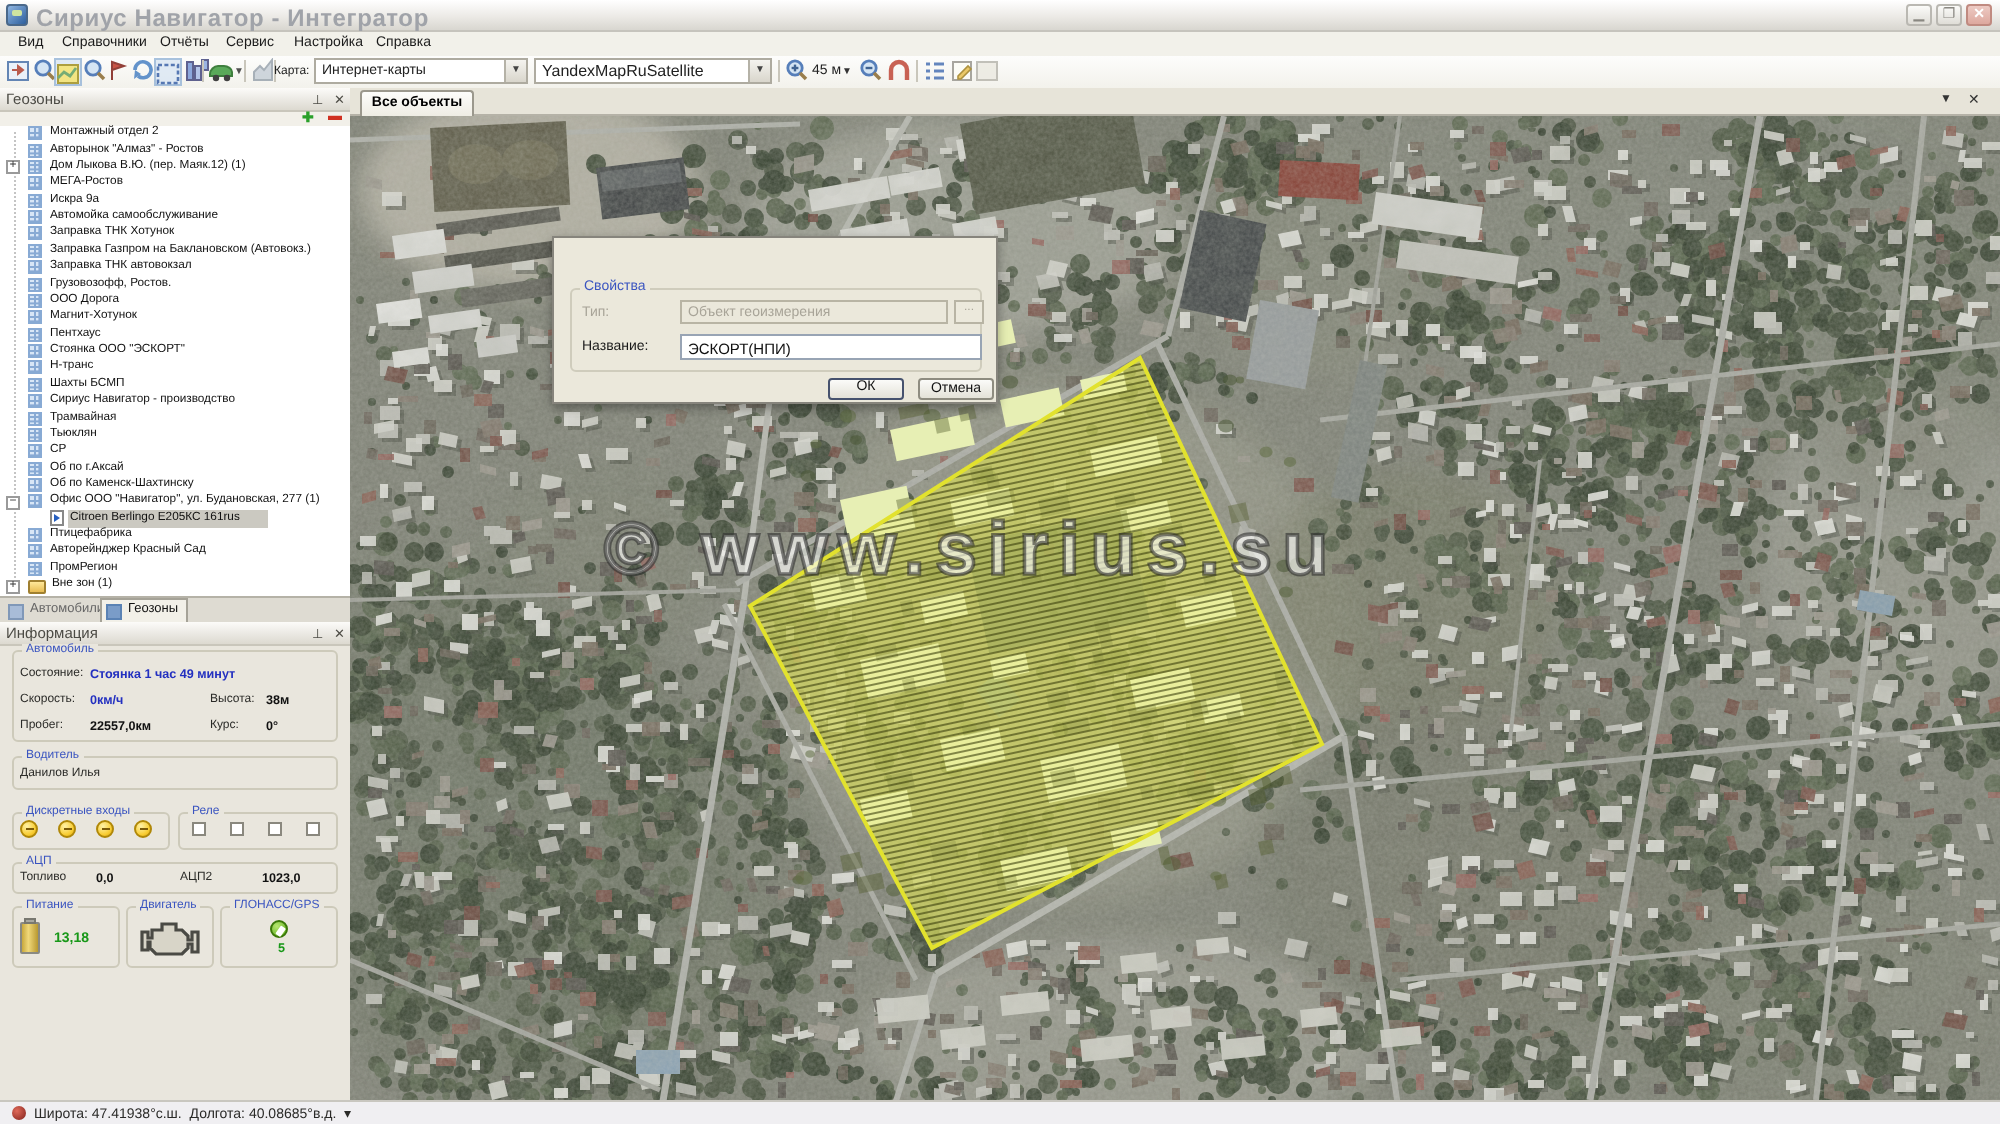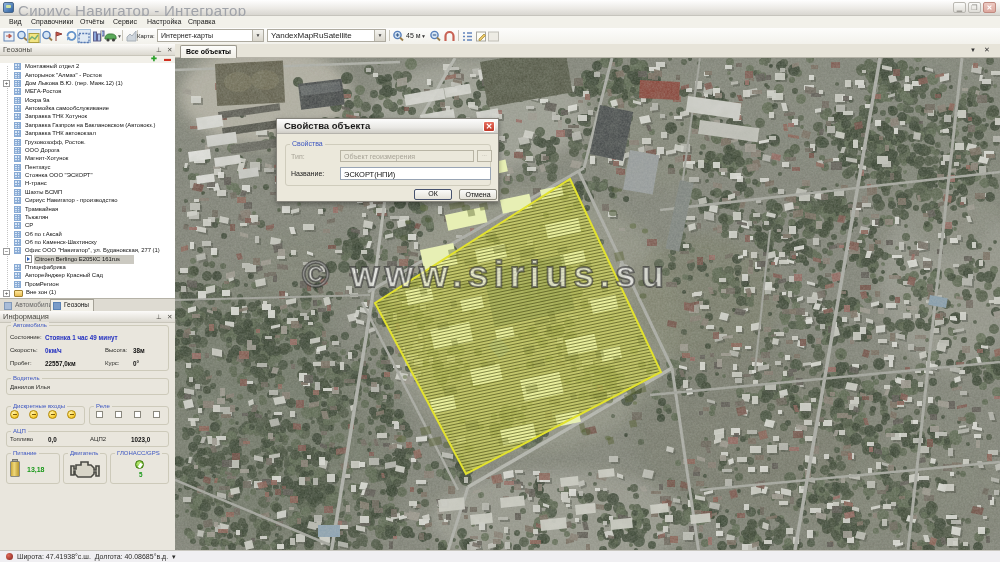--- a/index.html
+++ b/index.html
@@ -1,19 +1,19 @@
 <!DOCTYPE html>
 <html><head><meta charset="utf-8">
 <style>
 *{margin:0;padding:0;box-sizing:border-box}
 html,body{width:1000px;height:562px;overflow:hidden;font-family:"Liberation Sans",sans-serif;background:#ece9e0}
 #titlebar{position:absolute;left:0;top:0;width:1000px;height:16px;background:linear-gradient(#ffffff,#eceae6 55%,#d8d6d0);border-bottom:1px solid #c6c4bd}
 #title-ico{position:absolute;left:3px;top:2px;width:11px;height:11px;background:linear-gradient(135deg,#8fb5e0,#2d5f9e);border-radius:2px;border:1px solid #4a688a}
 #title-ico:after{content:"";position:absolute;left:2px;top:2px;width:5px;height:3px;background:#cfe4a0;border-radius:1px}
-#title-txt{position:absolute;left:18px;top:2px;font-size:15px;font-weight:normal;color:#a0a3a9;letter-spacing:0.3px}
+#title-txt{position:absolute;left:18px;top:2px;font-size:12px;font-weight:bold;color:#a0a3a9;letter-spacing:0.3px}
 .wbtn{position:absolute;top:2px;width:13px;height:11px;border:1px solid #bab8b2;background:linear-gradient(#fbfbf9,#dfddd7);border-radius:2px;font-size:7px;line-height:9px;text-align:center;color:#8a8882}
 #menubar{position:absolute;left:0;top:16px;width:1000px;height:12px;background:#f2f1ea;font-size:7px;color:#1a1a1a}
 #menubar span{position:absolute;top:2px}
 #toolbar{position:absolute;left:0;top:28px;width:1000px;height:32px;background:linear-gradient(#fdfdfc,#e9e7dc);border-bottom:1px solid #cfccc2}
 .tbi{position:absolute;top:1px;width:13px;height:13px;opacity:.85}
 .tsep{position:absolute;top:2px;width:1px;height:11px;background:#c9c6bb}
 .combo{position:absolute;top:1px;height:13px;background:#fff;border:1px solid #aeaba0;font-size:7px;color:#222;line-height:11px;padding-left:3px}
 .combo .arr{position:absolute;right:0;top:0;width:11px;height:11px;background:linear-gradient(#f4f3ef,#d9d6cc);border-left:1px solid #b5b2a7;text-align:center;font-size:5px;line-height:11px;color:#444}
 #lpanel{position:absolute;left:0;top:44px;width:175px;height:506px;background:#e9e6dd;border-right:1px solid #a9a69b}
 .phead{position:absolute;left:0;width:175px;height:12px;background:linear-gradient(#fcfbf9,#dcd9d0);border-bottom:1px solid #c9c6bb;font-size:7.5px;color:#4c4b45;padding:1px 0 0 3px}
@@ -539,24 +539,20 @@
 <rect x="439" y="217" width="10" height="6" fill="#4f5a28" opacity="0.4" transform="rotate(-12 439 217)"></rect>
 <rect x="262" y="266" width="11" height="7" fill="#4f5a28" opacity="0.4" transform="rotate(-12 262 266)"></rect>
 <rect x="273" y="192" width="9" height="10" fill="#4f5a28" opacity="0.4" transform="rotate(-12 273 192)"></rect>
 <rect x="306" y="306" width="14" height="4" fill="#4f5a28" opacity="0.4" transform="rotate(-12 306 306)"></rect>
 <rect x="382" y="190" width="10" height="6" fill="#4f5a28" opacity="0.4" transform="rotate(-12 382 190)"></rect>
 <rect x="350" y="328" width="12" height="8" fill="#4f5a28" opacity="0.4" transform="rotate(-12 350 328)"></rect>
 <polygon points="395,121 486,314 291,416 200,245" fill="url(#hatch)" stroke="#e2e22e" stroke-width="2"></polygon>
 <text x="127" y="229" font-family="Liberation Sans, sans-serif" font-size="37" font-weight="bold" fill="rgba(250,250,248,0.66)" stroke="rgba(48,48,48,0.60)" stroke-width="1.8" letter-spacing="5.5">© www.sirius.su</text>
 </svg></div>
   <div id="dlg">
-      <div style="position:absolute;left:0;top:0;width:221px;height:15px;background:linear-gradient(#fdfdfd,#e9e8e4 60%,#cfcdc6);border-bottom:1px solid #b5b3ac">
-        <span style="position:absolute;left:7px;top:1px;font-size:9.5px;font-weight:bold;color:#1a1a1a">Свойства объекта</span>
-        <span style="position:absolute;left:206px;top:1.5px;width:12px;height:11px;background:linear-gradient(#e87060,#c03828);border:1px solid #fff;border-radius:2px;color:#fff;font-size:8px;font-weight:bold;text-align:center;line-height:10px">✕</span>
-      </div>
 <div style="position:absolute;left:8px;top:25px;width:206px;height:42px;border:1px solid #cfccbc;border-radius:3px"></div>
 <span style="position:absolute;left:13px;top:21px;background:#ebe8db;padding:0 2px;font-size:7px;color:#3b55c0">Свойства</span>
 <span style="position:absolute;left:14px;top:34px;font-size:7px;color:#a8a498">Тип:</span>
 <div style="position:absolute;left:63px;top:31px;width:134px;height:12px;background:#ebe8db;border:1px solid #b8b4a4">
         <span style="position:absolute;left:3px;top:1.5px;font-size:7px;color:#a8a498">Объект геоизмерения</span>
       </div>
 <div style="position:absolute;left:200px;top:31px;width:15px;height:12px;background:#ece9dc;border:1px solid #b8b4a4;font-size:6px;color:#a8a498;text-align:center">...</div>
 <span style="position:absolute;left:14px;top:51px;font-size:7px;color:#1a1a1a">Название:</span>
 <div style="position:absolute;left:63px;top:48px;width:151px;height:13px;background:#fff;border:1px solid #98a4b4">
         <span style="position:absolute;left:3px;top:2px;font-size:7.5px;color:#111">ЭСКОРТ(НПИ)</span>

